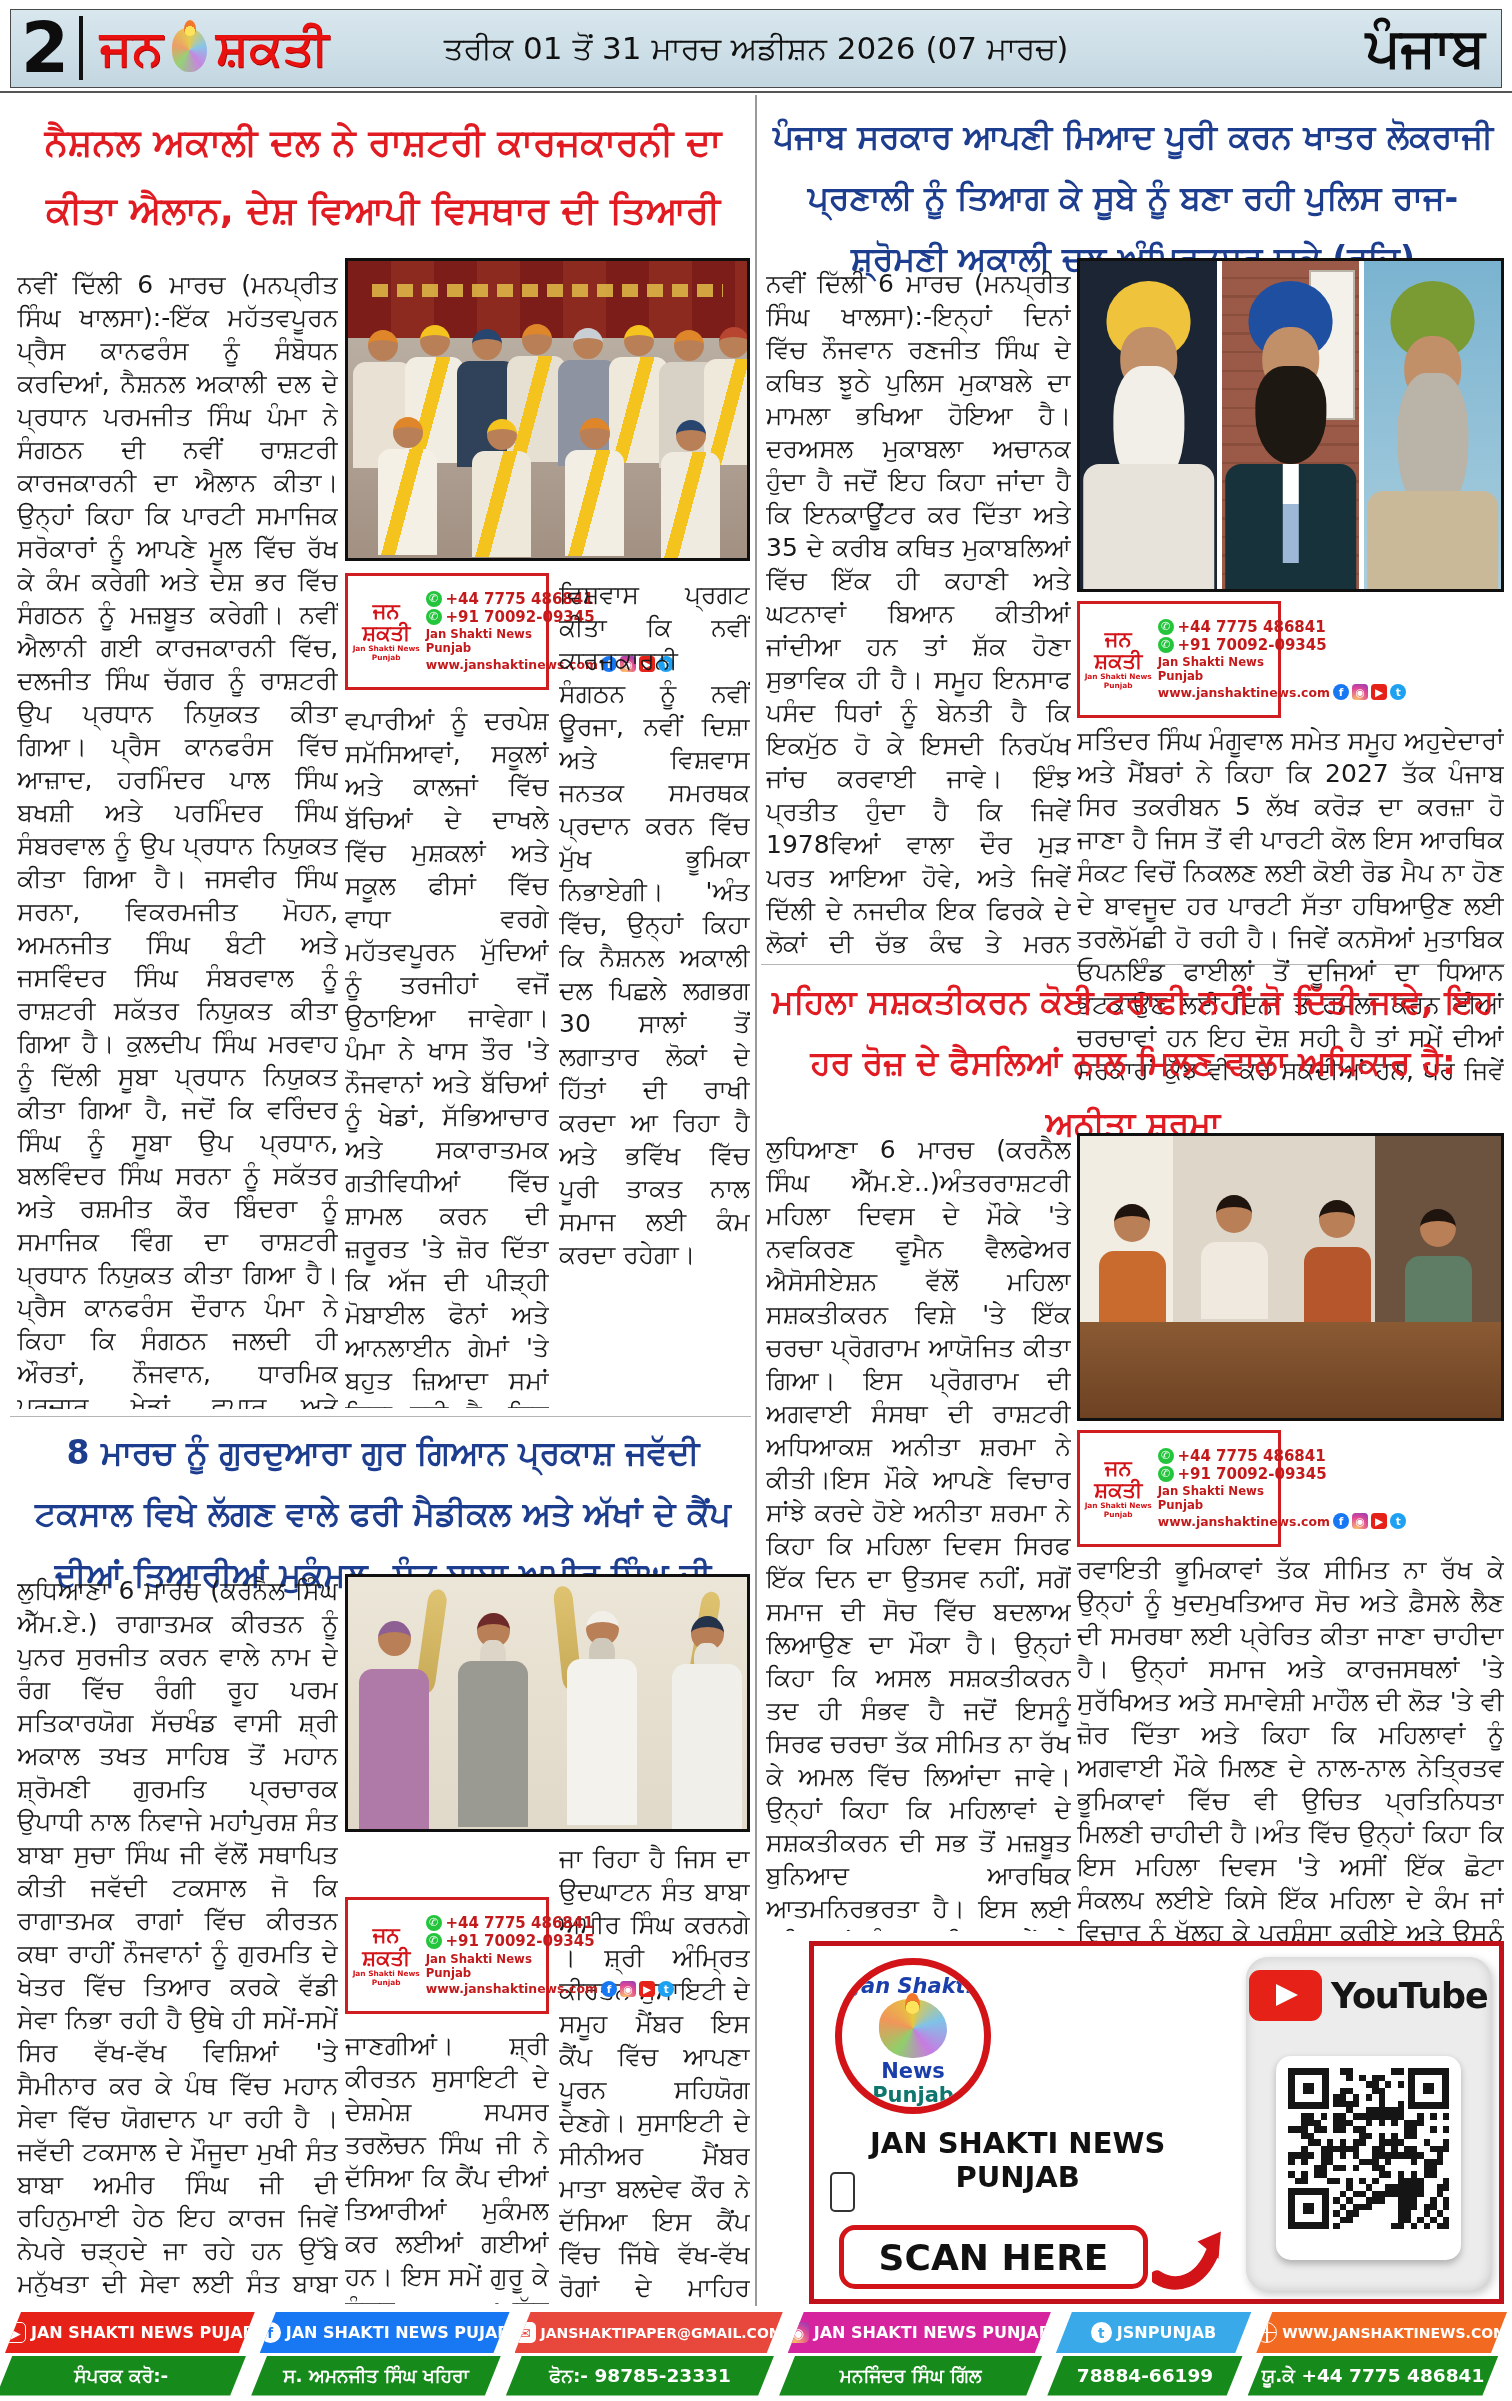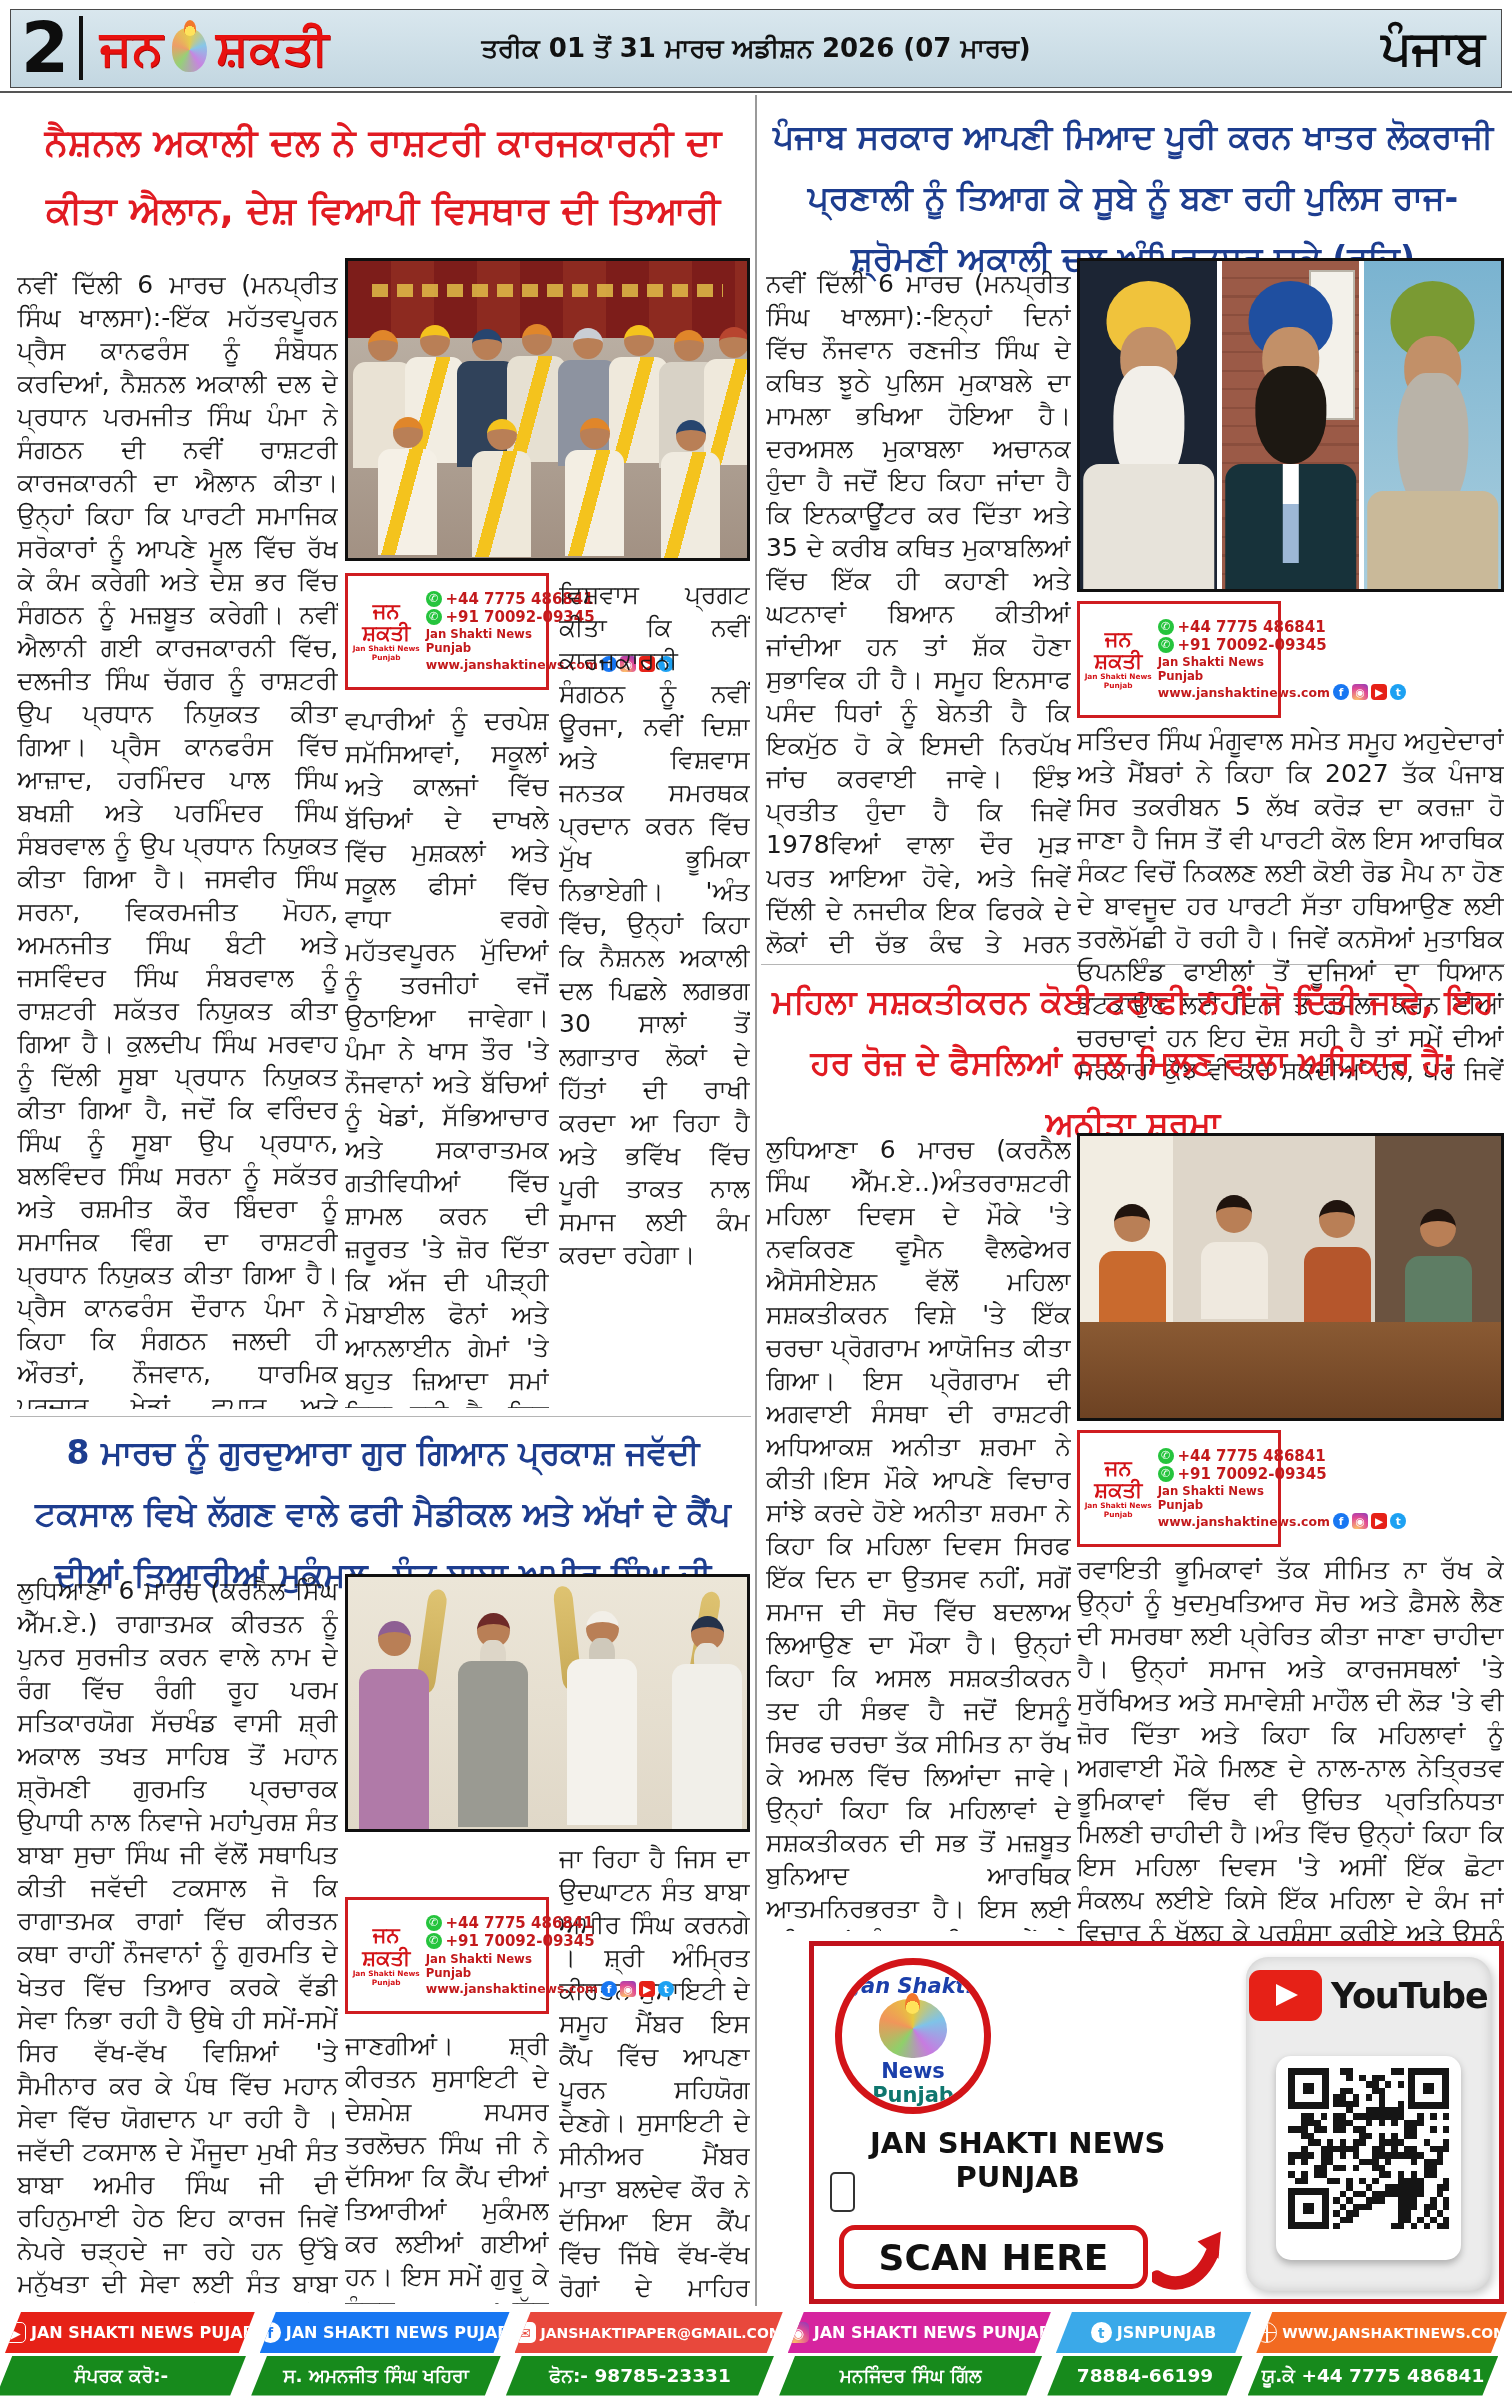--- a/index.html
+++ b/index.html
@@ -11,22 +11,22 @@
        background:linear-gradient(#d9e7ee,#c3d7e1);border:1.2px solid #4a4a4a;display:flex;align-items:center;}
   .pgnum{width:68px;text-align:center;font-size:69px;font-weight:800;color:#0d0d0d;line-height:1;}
   .hdr-bar{width:3.7px;height:64px;background:#111;margin-right:17.3px;}
   .mast{display:flex;align-items:center;gap:6.2px;}
   .mast .mtxt{font-size:48px;font-weight:800;color:#e8110f;letter-spacing:1.2px;text-shadow:0.6px 0.6px 0 #a00;}
   .emblem{width:40px;height:48px;position:relative;}
   .emblem .map{position:absolute;inset:3.7px 2.5px 0 2.5px;border-radius:45% 55% 50% 50%;
        background:conic-gradient(#e7c93d,#7fc3e8,#c77be0,#8fd06a,#f0965a,#e7c93d);opacity:.9;}
   .emblem .flame{position:absolute;left:13.6px;top:-3.7px;width:12.4px;height:16px;border-radius:50% 50% 50% 50%/60% 60% 40% 40%;
        background:radial-gradient(circle at 50% 70%,#ffe35a 0 40%,#f2772b 41% 100%);}
-  .hdate{position:absolute;left:50%;transform:translateX(-50%);font-size:26px;font-weight:700;color:#111;white-space:nowrap;}
-  .hregion{position:absolute;right:16px;top:50%;transform:translateY(-50%);font-size:47px;font-weight:800;color:#0d0d0d;}
+  .hdate{position:absolute;left:50%;transform:translateX(-50%);font-size:31px;font-weight:400;color:#111;white-space:nowrap;}
+  .hregion{position:absolute;right:16px;top:50%;transform:translateY(-50%);font-size:54px;font-weight:800;color:#0d0d0d;}
   
   .rule-h{position:absolute;background:#555;}
   .rule-v{position:absolute;background:#9a9a9a;}
   
   .head{position:absolute;text-align:center;font-weight:800;line-height:1.85;}
   .head.red{color:#e11b22;}
   .head.blue{color:#1d3d8f;}
   
   .btxt{position:absolute;font-size:25px;line-height:33px;text-align:justify;overflow:hidden;
         word-break:break-word;color:#1a1a1a;}

